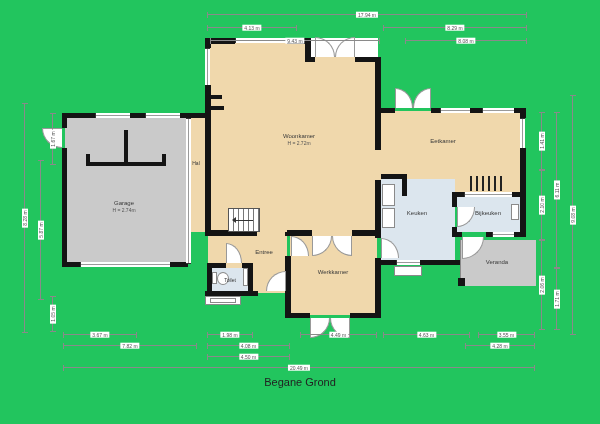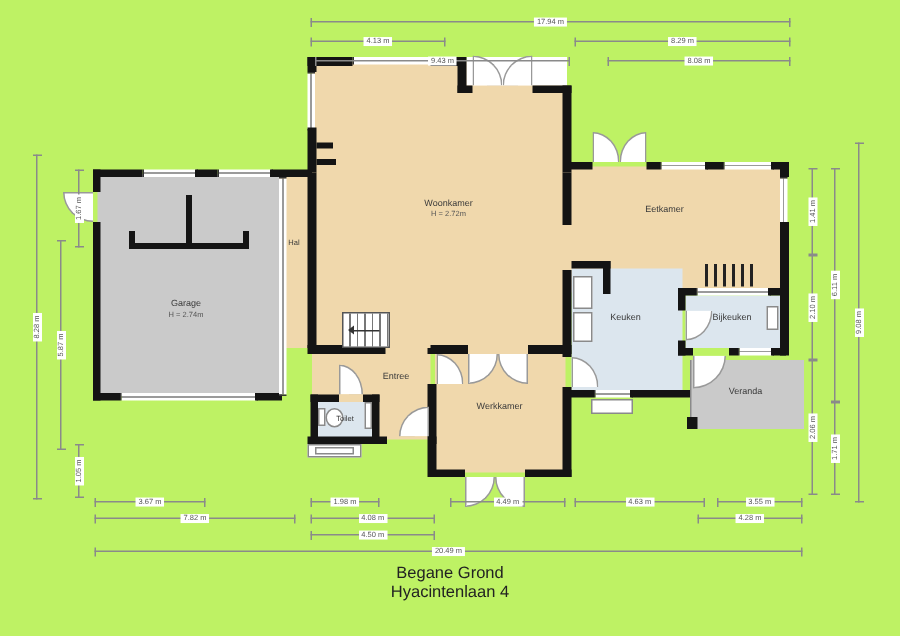--- a/index.html
+++ b/index.html
@@ -1,16 +1,16 @@
 <!DOCTYPE html>
 <html><head>
 <meta charset="utf-8">
 <style>
   html,body{margin:0;padding:0;background:#fff;}
-  #plan{position:relative;width:600px;height:424px;background:#bef264;font-family:"Liberation Sans",sans-serif;overflow:hidden;}
+  #plan{position:relative;width:600px;height:424px;background:#22c55e;font-family:"Liberation Sans",sans-serif;overflow:hidden;}
   .fill{position:absolute;}
   .tan{background:#f0d8ac;}
   .blue{background:#dce6ee;}
   .gray{background:#cacaca;}
   .wall{position:absolute;background:#141414;}
   .thin{position:absolute;background:#8a8a8a;}
   .win-h{position:absolute;height:5px;background:linear-gradient(to bottom,#fff 0 2px,#9a9a9a 2px 3px,#fff 3px 5px);border-left:1px solid #333;border-right:1px solid #333;}
   .win-v{position:absolute;width:5px;background:linear-gradient(to right,#fff 0 2px,#9a9a9a 2px 3px,#fff 3px 5px);border-top:1px solid #333;border-bottom:1px solid #333;}
   .arc{position:absolute;background:#fff;box-sizing:border-box;}
   .arc-tl{border-radius:100% 0 0 0;border-top:1px solid #999;border-left:1px solid #999;}
@@ -267,16 +267,15 @@
     </div>
   <div class="dim-v" style="left:556px;top:268px;height:62px">
       <span class="dlabel">1.71 m</span>
     </div>
   <div class="dim-v" style="left:572px;top:95px;height:240px">
       <span class="dlabel">9.08 m</span>
     </div>
 
   <div class="title">
     <div>Begane Grond</div>
-    <div>Hyacintenlaan 4</div>
   </div>
 
 </div>
 
 </body></html>

